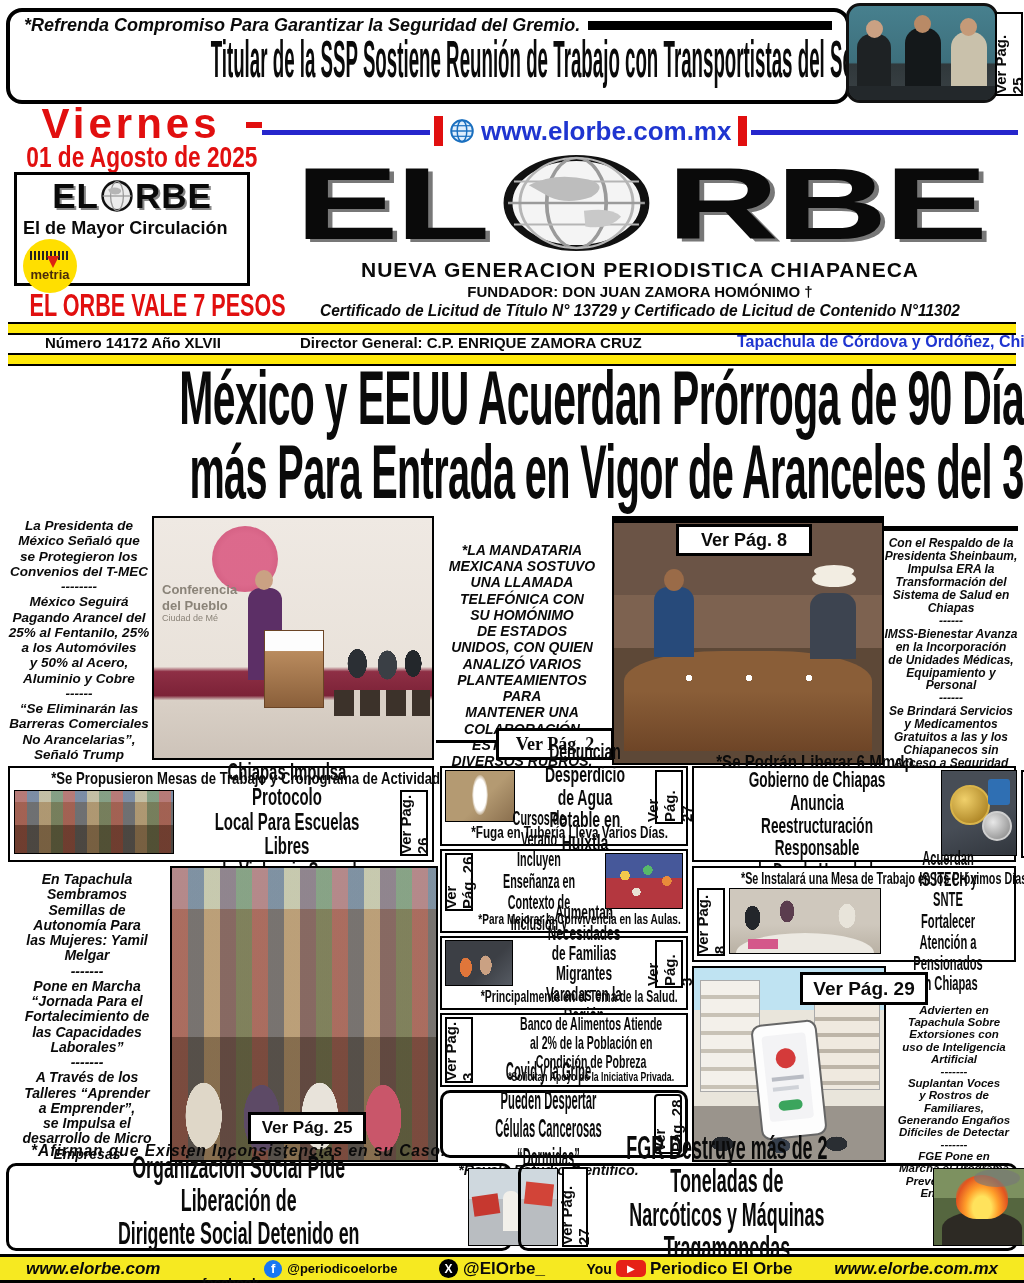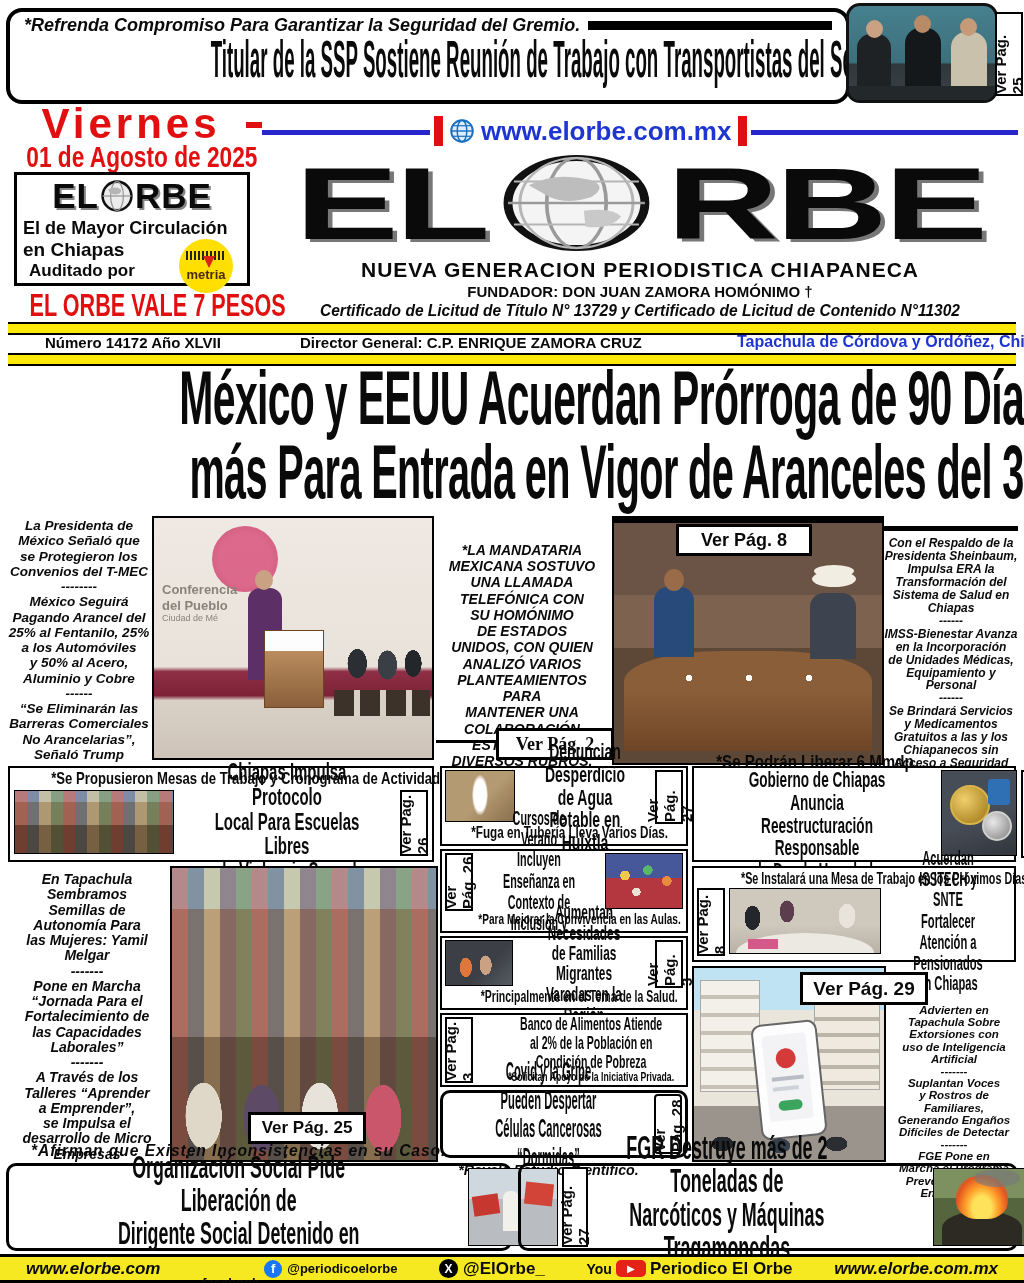--- a/index.html
+++ b/index.html
@@ -72,24 +72,20 @@
             <circle cx="50" cy="50" r="45" fill="#ececec" stroke="#111" stroke-width="8"></circle>
             <ellipse cx="50" cy="50" rx="20" ry="45" fill="none" stroke="#999" stroke-width="4"></ellipse>
             <line x1="5" y1="50" x2="95" y2="50" stroke="#999" stroke-width="4"></line>
             <path d="M22 30 Q40 18 60 28 Q68 36 55 44 Q38 48 28 40 Z" fill="#b5b5b5"></path>
           </svg>
       </span>
       <span class="b" style="font-size:35px;letter-spacing:1px;text-shadow:2px 2px 0 #888;">RBE</span>
     </div>
     <div class="b nw" style="font-size:19px;margin-top:1px;transform:scale(0.95,1);transform-origin:left;">El de Mayor Circulación</div>
     <div style="display:flex;align-items:flex-start;">
-      <div style="flex:1;">
-        <div class="b" style="font-size:19px;">en Chiapas</div>
-        <div class="b" style="font-size:17px;padding-left:6px;">Auditado por</div>
-      </div>
       <div style="width:54px;height:54px;border-radius:50%;background:#ffdf00;position:relative;flex:none;margin-right:8px;">
         <div style="position:absolute;left:7px;top:12px;width:40px;height:9px;background:repeating-linear-gradient(90deg,#222 0 2px,#ffdf00 2px 4px);"></div>
         <div style="position:absolute;left:24px;top:17px;width:0;height:0;border-left:6px solid transparent;border-right:6px solid transparent;border-top:12px solid #d21;"></div>
         <div class="b" style="position:absolute;left:0;top:28px;width:100%;text-align:center;font-size:13px;color:#4a2c0a;">metria</div>
       </div>
     </div>
   </div>
   <div class="abs red b ctr nw" style="left:4px;top:291px;width:256px;font-size:27px;transform:scale(0.8,1.15);transform-origin:center;">EL ORBE VALE 7 PESOS</div>
 
   <div class="abs" style="left:262px;top:130px;width:756px;height:5px;background:#2626cc;"></div>

